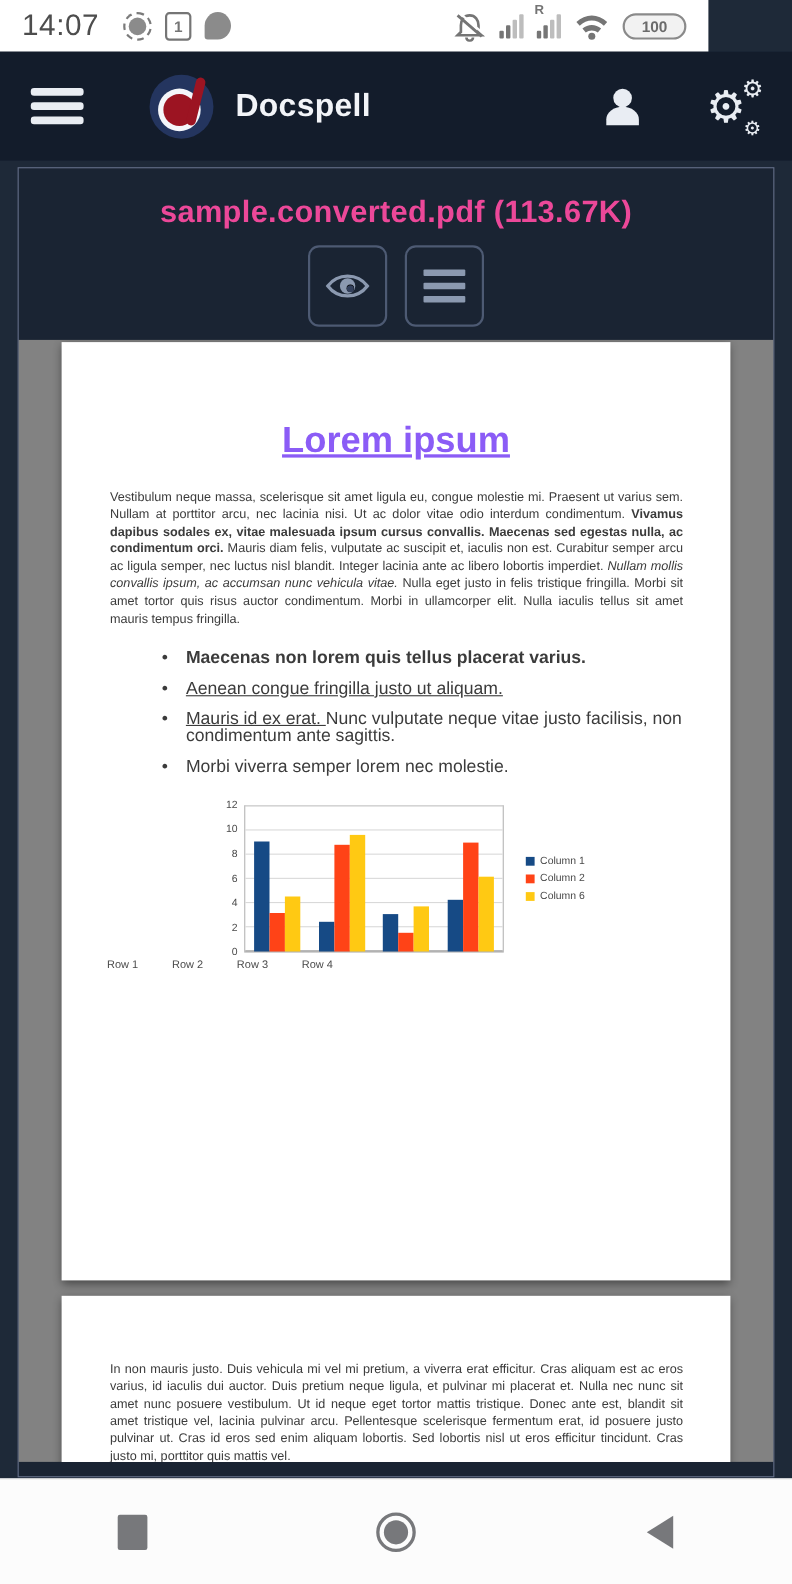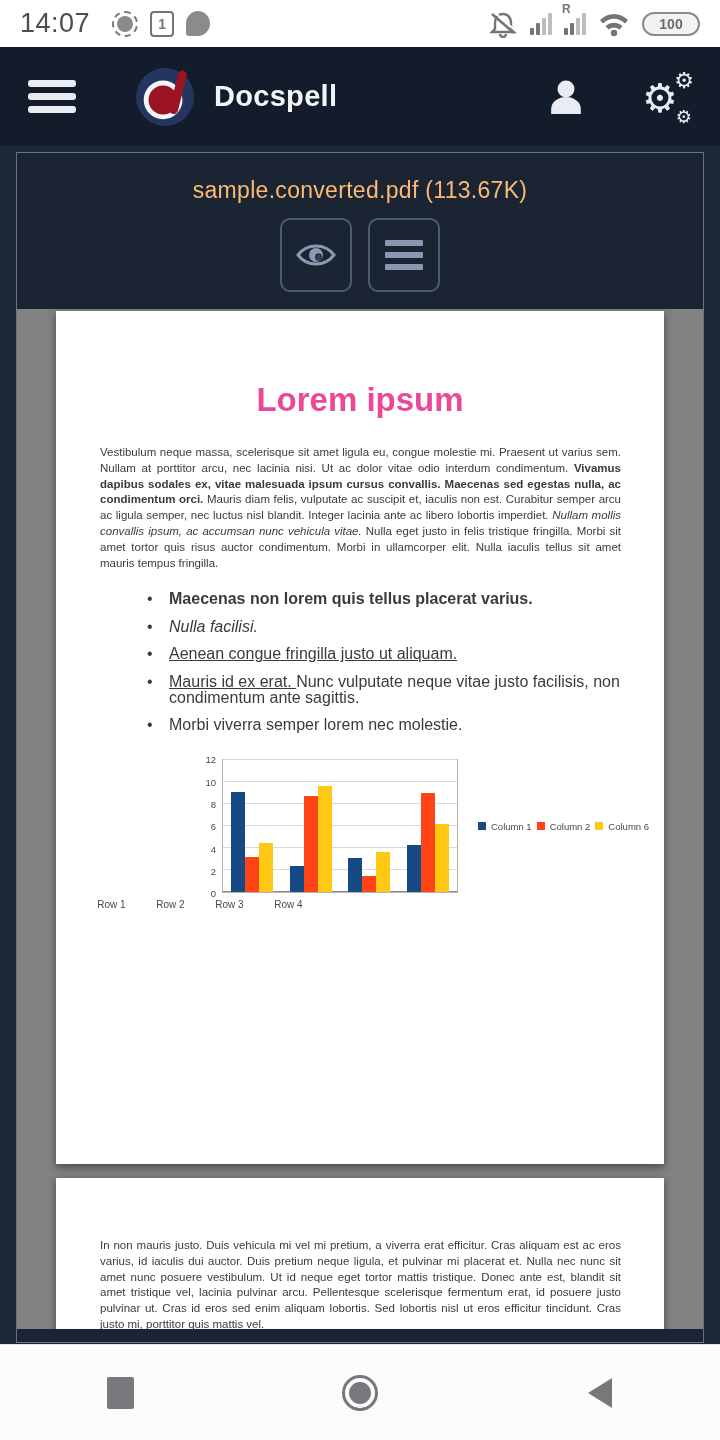--- a/index.html
+++ b/index.html
@@ -6,21 +6,21 @@
   html,body { width:720px; height:1440px; }
   body {
     font-family:"Liberation Sans", sans-serif;
     background:#1e2938;
     position:relative;
     overflow:hidden;
   }
 
   
   .status-bar {
-    position:absolute; top:0; left:0; width:720px; height:47px;
+    position:absolute; top:0; left:0; width:644px; height:47px;
     background:#ffffff; display:flex; align-items:center;
     padding:0 20px; color:#4d4d4d;
   }
   .sb-time { font-size:27px; font-weight:400; letter-spacing:0.5px; margin-right:22px; }
   .sb-left-icons { display:flex; align-items:center; gap:12px; }
   .sb-right { margin-left:auto; display:flex; align-items:center; gap:12px; }
   .sb-bubble-dashed {
     width:26px; height:26px; border-radius:50%;
     border:2px dashed #7a7a7a; background:#8b8b8b; background-clip:content-box; padding:3px;
   }
@@ -58,21 +58,21 @@
   .gear-small { position:absolute; right:-2px; top:-2px; font-size:22px; line-height:1; }
   .gear-small2 { position:absolute; right:0px; bottom:-4px; font-size:18px; line-height:1; }
 
   
   .panel {
     position:absolute; left:16px; right:16px; top:152px; bottom:97px;
     border:1.5px solid #66718a; background:#1a2433;
   }
   .pdf-toolbar { height:156px; text-align:center; }
   .file-label {
-    color:#fdba74; font-size:23px; font-weight:400; padding-top:24px; letter-spacing:0.3px;
+    color:#ec4899; font-size:28px; font-weight:700; padding-top:24px; letter-spacing:0.3px;
   }
   .toolbar-buttons { display:flex; justify-content:center; gap:16px; margin-top:14px; }
   .tb-btn {
     width:72px; height:74px; border:2px solid #4d5a73; border-radius:10px;
     display:flex; align-items:center; justify-content:center; cursor:pointer;
     background:transparent;
   }
   .list-icon { display:flex; flex-direction:column; gap:6px; width:38px; }
   .list-icon i { height:6px; background:#8b99b0; border-radius:1px; }
 
@@ -81,21 +81,21 @@
     position:absolute; top:156px; left:0; right:0; bottom:13px;
     background:#828282; overflow:hidden; padding:2px 39px 0 39px;
   }
   .page {
     background:#ffffff; width:100%;
     box-shadow:0 3px 8px rgba(0,0,0,0.45);
     position:relative;
   }
   .page-1 { height:853px; margin-bottom:14px; }
   .page-2 { height:160px; padding-top:60px; }
-  .doc-title { text-align:center; font-size:33px; font-weight:700; color:#ec4899; padding-top:70px; }
+  .doc-title { text-align:center; font-size:33px; font-weight:700; color:#8b5cf6; padding-top:70px;text-decoration:underline; }
   .doc-subtitle {
     margin:40px 44px 0 44px; font-size:20.5px; font-weight:700; color:#222;
     line-height:26px; text-indent:18px;
   }
   .doc-para {
     margin:26px 43px 0 44px; font-size:11.5px; color:#3b3b3b;
     line-height:15.8px; text-align:justify;
   }
   .doc-para-2 { margin-top:15px; text-align:left; }
   .doc-list { margin:20px 43px 0 89px; list-style:none; }
@@ -122,21 +122,21 @@
   }
   .gridline { position:absolute; left:0; right:0; height:1px; background:#d9d9d9; }
   .chart-plot .axis-bottom { position:absolute; left:0; right:0; bottom:0; height:1px; background:#8a8a8a; }
   .bar-group {
     position:relative; z-index:1; width:25%; height:100%;
     display:flex; align-items:flex-end; justify-content:center;
   }
   .bar { width:14px; }
   .chart-x-labels { position:absolute; top:140px; left:26px; width:236px; display:flex; }
   .chart-x-labels div { width:25%; text-align:center; font-size:10px; color:#4a4a4a; }
-  .chart-legend { margin-left:20px; display:flex; justify-content:flex-start; gap:5px; }
+  .chart-legend { margin-left:20px; display:flex; flex-direction:column; justify-content:center; gap:5px; }
   .legend-item { display:flex; align-items:center; gap:5px; }
   .legend-swatch { width:8px; height:8px; }
   .legend-label { font-size:9.5px; color:#4a4a4a; }
   .chart-wrap { position:relative; height:180px; }
 
   
   .nav-bar {
     position:absolute; bottom:0; left:0; width:720px; height:96px;
     background:#fcfcfc; display:flex; align-items:center; justify-content:center;
     border-top:1px solid #e5e5e5;
@@ -243,21 +243,20 @@
     </div>
   </div>
 
   <div class="viewer">
 
     <div class="page page-1">
       <div class="doc-title">Lorem ipsum</div>
       <div class="doc-para"><span>Vestibulum neque massa, scelerisque sit amet ligula eu, congue molestie mi. Praesent ut varius sem. Nullam at porttitor arcu, nec lacinia nisi. Ut ac dolor vitae odio interdum condimentum. </span><span class="seg-b">Vivamus dapibus sodales ex, vitae malesuada ipsum cursus convallis. Maecenas sed egestas nulla, ac condimentum orci.</span><span> Mauris diam felis, vulputate ac suscipit et, iaculis non est. Curabitur semper arcu ac ligula semper, nec luctus nisl blandit. Integer lacinia ante ac libero lobortis imperdiet. </span><span class="seg-i">Nullam mollis convallis ipsum, ac accumsan nunc vehicula vitae.</span><span> Nulla eget justo in felis tristique fringilla. Morbi sit amet tortor quis risus auctor condimentum. Morbi in ullamcorper elit. Nulla iaculis tellus sit amet mauris tempus fringilla.</span></div>
       <ul class="doc-list">
         <li><span class="seg-b">Maecenas non lorem quis tellus placerat varius.</span></li>
-        <li><span class="seg-i">Nulla facilisi.</span></li>
         <li><span class="seg-u">Aenean congue fringilla justo ut aliquam.</span></li>
         <li><span class="seg-u">Mauris id ex erat. </span><span>Nunc vulputate neque vitae justo facilisis, non condimentum ante sagittis.</span></li>
         <li><span>Morbi viverra semper lorem nec molestie.</span></li>
       </ul>
       <div class="chart-wrap">
         <div class="chart-block">
           <div class="chart-y-axis">
               <div class="ytick" style="bottom: 0%;">0</div>
               <div class="ytick" style="bottom: 16.6667%;">2</div>
               <div class="ytick" style="bottom: 33.3333%;">4</div>

